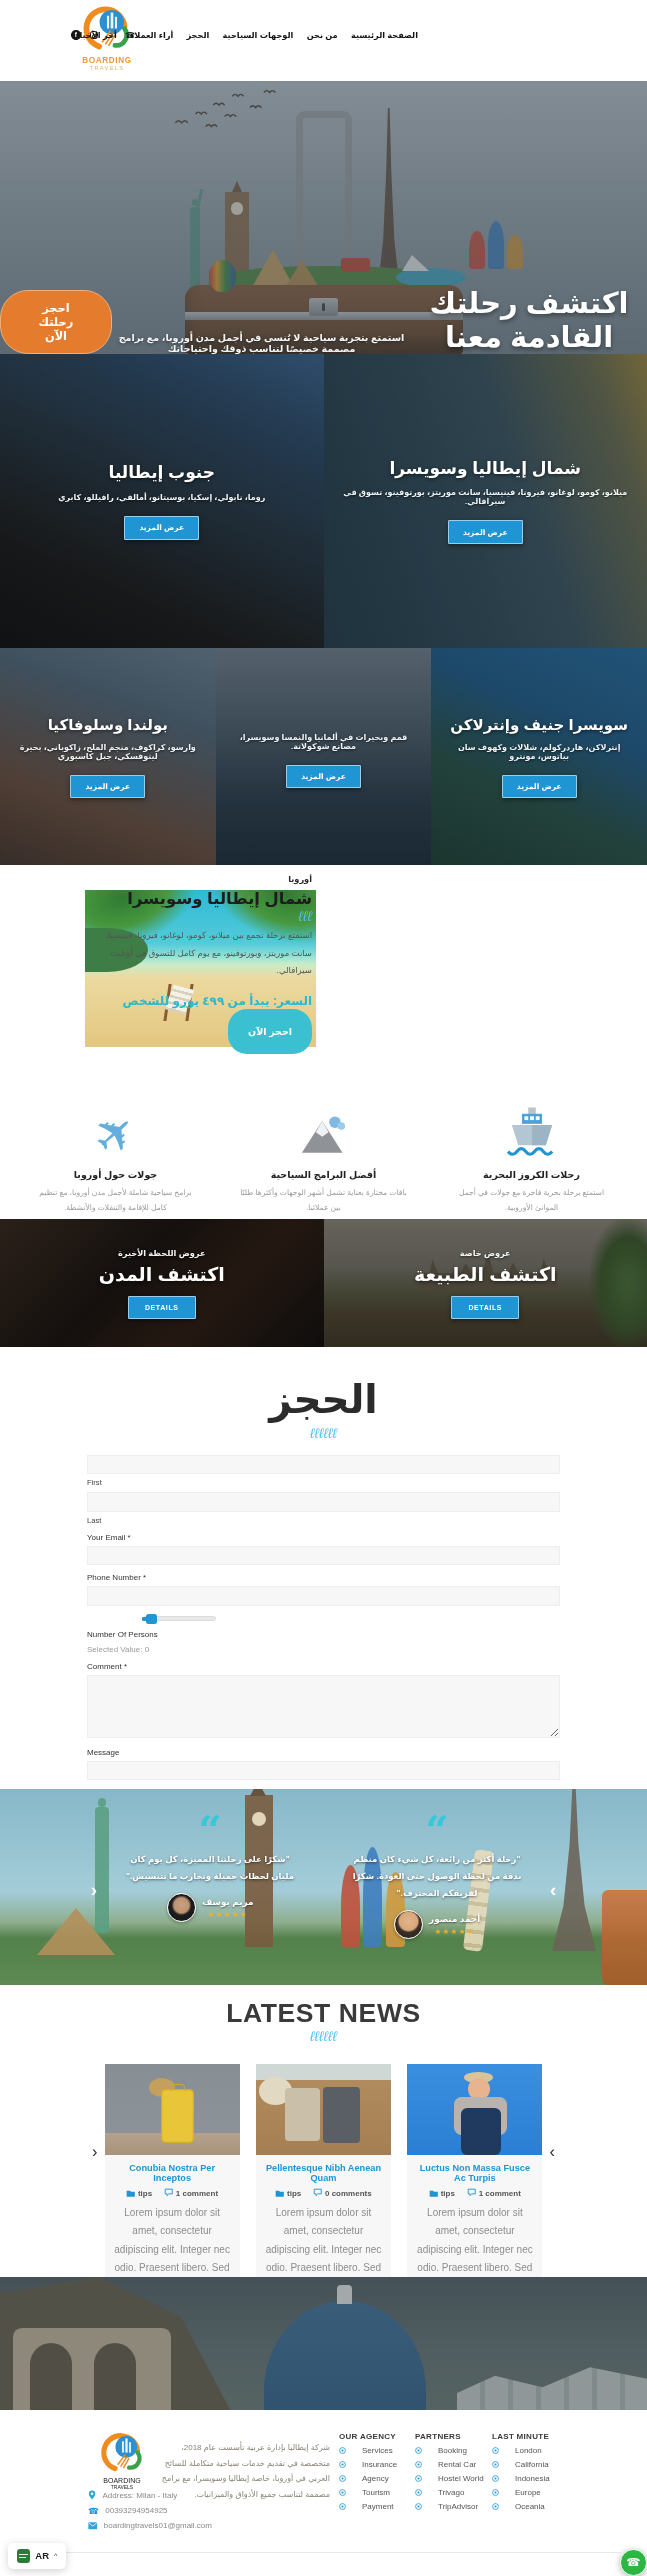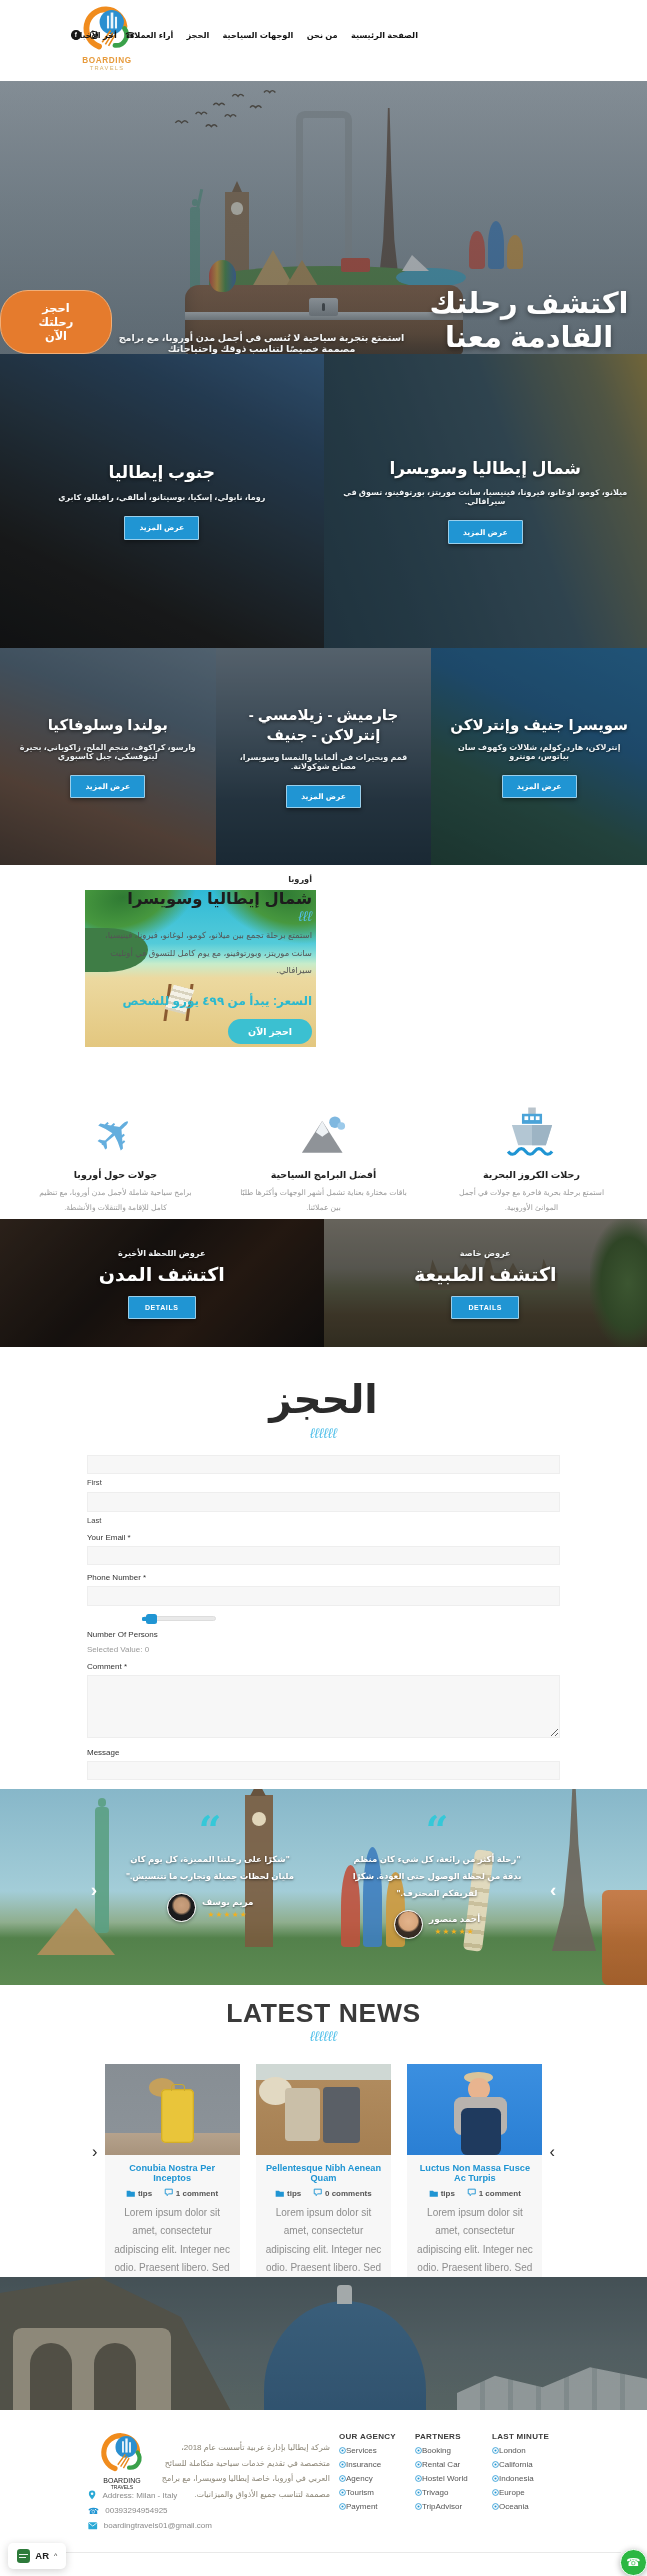--- a/index.html
+++ b/index.html
@@ -82,21 +82,21 @@
   .hill{position:absolute;left:-19px;top:38px;width:82px;height:44px;background:#3f7d46;border-radius:0 50% 50% 0}
   .chair{position:absolute;left:81px;bottom:26.5px;width:25px;height:37px;border-left:3.2px solid #8a5a30;border-right:3.2px solid #8a5a30;transform:skewX(-8deg)}
   .chair::before{content:"";position:absolute;left:-1.3px;top:2.5px;width:21.5px;height:25px;background:repeating-linear-gradient(180deg,#f4f1e6 0 3.8px,#d8d2bd 3.8px 6.3px);transform:rotate(14deg)}
   .feat-text{position:absolute;right:335px;width:229px;top:8.8px;text-align:right}
   .feat-kicker{font-size:8.2px;font-weight:bold;color:#2b2b2b}
   .feat-title{font-size:16.4px;font-weight:bold;color:#1d1d1d;margin-top:5px}
   .squiggle{color:#54c1ea;font-size:14px;font-style:italic;letter-spacing:0;line-height:1}
   .feat-text .squiggle{margin-top:1.3px}
   .feat-desc{font-size:8.5px;color:#555;line-height:2.05;margin-top:4px}
   .feat-price{font-size:12px;font-weight:bold;color:#2bb9cf;margin-top:15px}
-  .btn-teal{display:inline-block;margin-top:11px;background:#3bc0d1;color:#fff;font-size:9.5px;font-weight:bold;border:none;border-radius:19px;padding:7px 20px;cursor:pointer;font-family:inherit}
+  .btn-teal{display:inline-block;margin-top:1px;background:#3bc0d1;color:#fff;font-size:9.5px;font-weight:bold;border:none;border-radius:19px;padding:17px 20px;cursor:pointer;font-family:inherit}
 
   
   .features{height:144px;background:#fff;display:flex;justify-content:center;gap:40px;padding-top:23px}
   .feat-col{width:168px;text-align:center}
   .feat-ic{height:61px;display:flex;align-items:flex-end;justify-content:center}
   .plane-glyph{font-size:49px;color:#64aede;display:inline-block;transform:rotate(-42deg);line-height:1}
   .feat-col h4{font-size:9.5px;font-weight:bold;color:#222;margin-top:10px}
   .feat-col p{font-size:7.6px;color:#9a9a9a;line-height:1.9;margin-top:6.3px}
 
   
@@ -206,21 +206,21 @@
   
   .footer{height:166px;background:#fff;direction:ltr}
   .f-logo{position:absolute;left:87px;top:20px;width:70px;text-align:center}
   .f-logo svg{width:47px;height:47px;display:block;margin:0 auto}
   .f-about{position:absolute;left:158px;top:30px;width:172px;direction:rtl;text-align:right;font-size:8px;color:#8b8576;line-height:1.95}
   .f-contacts{position:absolute;left:88px;top:80px}
   .f-crow{display:flex;align-items:center;gap:6.3px;margin-bottom:5.7px;font-size:8px;color:#8a8a8a}
   .f-col{position:absolute;top:21.5px}
   .fc1{left:339px}.fc2{left:415px}.fc3{left:492px}
   .f-colh{font-size:8px;font-weight:bold;color:#3b3b3b;letter-spacing:0.3px}
-  .f-link{display:flex;align-items:center;gap:0;margin-top:6.3px;font-size:8px;color:#555;cursor:pointer;height:7.6px}
+  .f-link{display:flex;align-items:center;gap:16px;margin-top:6.3px;font-size:8px;color:#555;cursor:pointer;height:7.6px}
   .f-col .f-link:first-of-type{margin-top:15px}
   .f-divider{position:absolute;left:39px;right:26.5px;top:142px;border-top:0.6px solid #e9e9e9}
   .lang-box{position:absolute;left:8.2px;top:133px;background:#fff;border-radius:5px;box-shadow:0 1.9px 8.8px rgba(0,0,0,.18);padding:6.3px 8.8px;display:flex;align-items:center;gap:5px;cursor:pointer;z-index:3}
   .flag{width:13.3px;height:13.3px;border-radius:3.2px;background:#2d7a3a;position:relative}
   .flag::before{content:"";position:absolute;left:2.5px;top:4.4px;width:8.2px;height:1.3px;background:#fff;opacity:.9}
   .flag::after{content:"";position:absolute;left:2.5px;top:7.6px;width:6.3px;height:1px;background:#fff;opacity:.9}
   .lang-label{font-size:9.5px;font-weight:bold;color:#222}
   .lang-caret{font-size:7px;color:#333}
   .whatsapp{position:absolute;left:620px;top:139px;width:26.5px;height:26.5px;border-radius:50%;background:#2cb742;border:1.9px solid #fff;box-shadow:0 1.3px 6.3px rgba(0,0,0,.3);display:flex;align-items:center;justify-content:center;color:#fff;font-size:11.4px;cursor:pointer;z-index:3}
 </style>
@@ -312,21 +312,20 @@
   </div>
 </section>
 
 <section class="dest-row r2">
   <div class="dest bg-sgi">
     <h3>سويسرا جنيف وإنترلاكن</h3>
     <p>إنترلاكن، هاردركولم، شلالات وكهوف سان بياتوس، مونترو</p>
     <button class="btn-blue">عرض المزيد</button>
   </div>
   <div class="dest bg-gar">
-    <h3>جارميش - زيلامسي - إنترلاكن - جنيف</h3>
     <p>قمم وبحيرات في ألمانيا والنمسا وسويسرا، مصانع شوكولاتة.</p>
     <button class="btn-blue">عرض المزيد</button>
   </div>
   <div class="dest bg-pol">
     <h3>بولندا وسلوفاكيا</h3>
     <p>وارسو، كراكوف، منجم الملح، زاكوباني، بحيرة ليتوفسكي، جبل كاسبوري</p>
     <button class="btn-blue">عرض المزيد</button>
   </div>
 </section>
 

